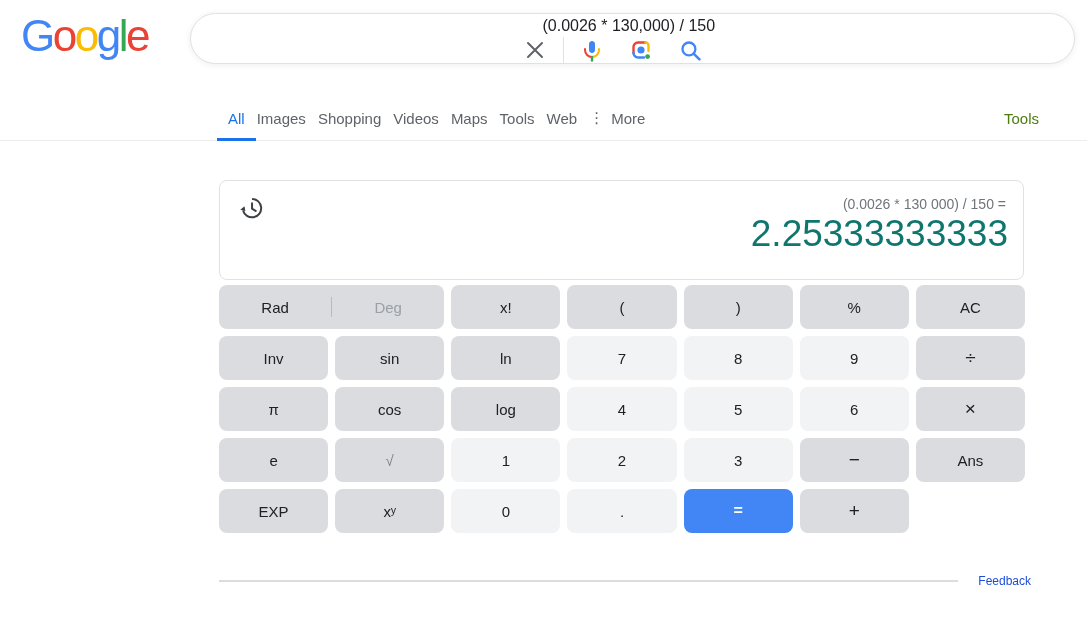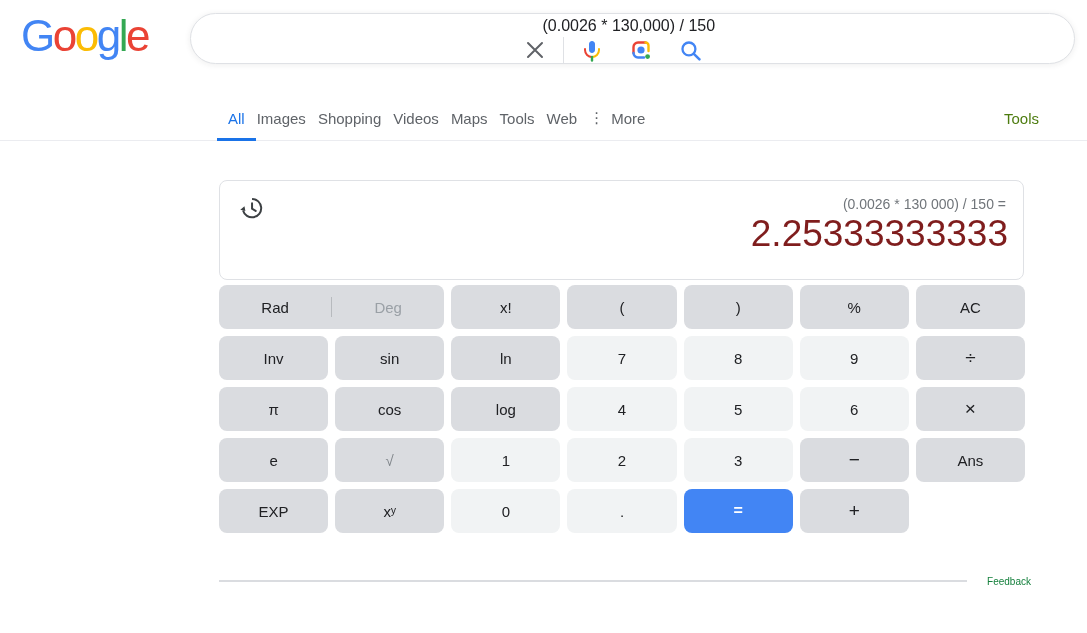--- a/index.html
+++ b/index.html
@@ -36,41 +36,41 @@
     align-items:center; font-size:15px; color:#4d7c0f; cursor:pointer; }
 
   
   .calc-display { position:absolute; left:219px; top:180px; width:805px; height:100px;
     background:#fff; border:1px solid #dfe1e5; border-radius:8px; }
   .history-btn { position:absolute; left:16px; top:13px; width:30px; height:30px;
     background:none; border:none; cursor:pointer; padding:0; }
   .calc-expression { position:absolute; right:17px; top:15px; font-size:14px;
     color:#70757a; white-space:nowrap; }
   .calc-result { position:absolute; right:15px; top:33px; font-size:37px; line-height:40px;
-    color:#7f1d1d; white-space:nowrap; }
+    color:#0f766e; white-space:nowrap; }
 
   .keypad { position:absolute; left:219px; top:285px; width:806px; display:grid;
     grid-template-columns:repeat(7,1fr); column-gap:11px; row-gap:10px;gap:7px; }
   .key { height:44px; border:none; border-radius:8px; font-family:inherit;
     font-size:15px; color:#202124; cursor:pointer; }
   .key.fn,.key.op,.key.raddeg { background:#dadce0; }
   .key.digit { background:#f1f3f4; }
   .key.op { font-size:19px; }
   .key.equals { background:#4285f4; color:#fff; font-size:16px; font-weight:bold; }
   .key.muted { color:#80868b; }
   .key.raddeg { display:flex; align-items:center; }
   .rd-half { flex:1; text-align:center; }
   .rd-divider { width:1px; height:20px; background:#b7babe; }
   .muted-text { color:#9aa0a6; }
 
   
   .footer { position:absolute; left:219px; top:573px; width:812px; height:16px;
     display:flex; align-items:center; }
   .footer-line { flex:1; height:2px; background:#dadce0; margin-right:20px; }
-  .feedback { font-size:10px; color:#15803d; cursor:pointer; }
+  .feedback { font-size:12px; color:#1d4ed8; cursor:pointer; }
 </style>
 </head>
 <body>
 
 <div class="stage">
 
   <div class="logo"><span style="color: rgb(66, 133, 244);">G</span><span style="color: rgb(234, 67, 53);">o</span><span style="color: rgb(251, 188, 5);">o</span><span style="color: rgb(66, 133, 244);">g</span><span style="color: rgb(52, 168, 83);">l</span><span style="color: rgb(234, 67, 53);">e</span></div>
 
   <div class="search-bar">
     <input class="search-input" type="text" value="(0.0026 * 130,000) / 150" style="">

